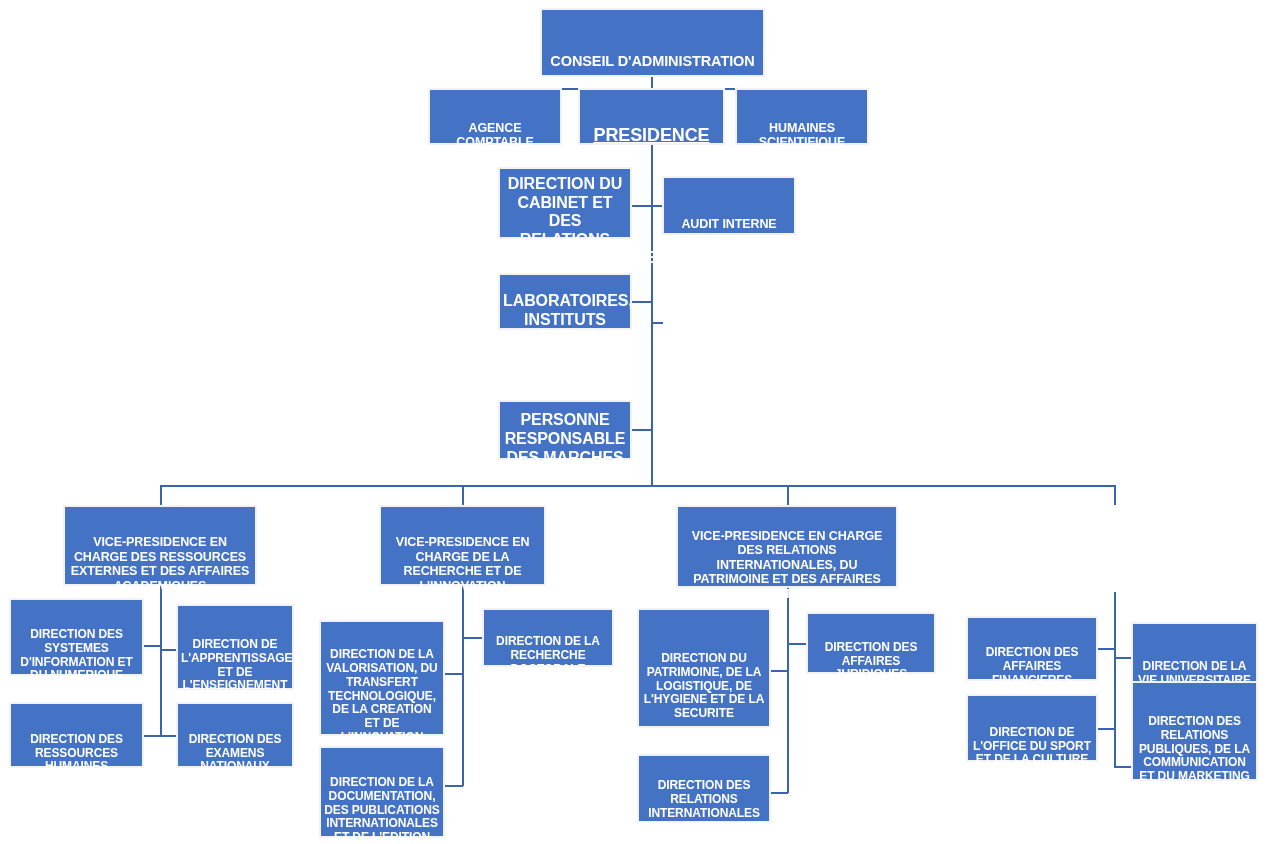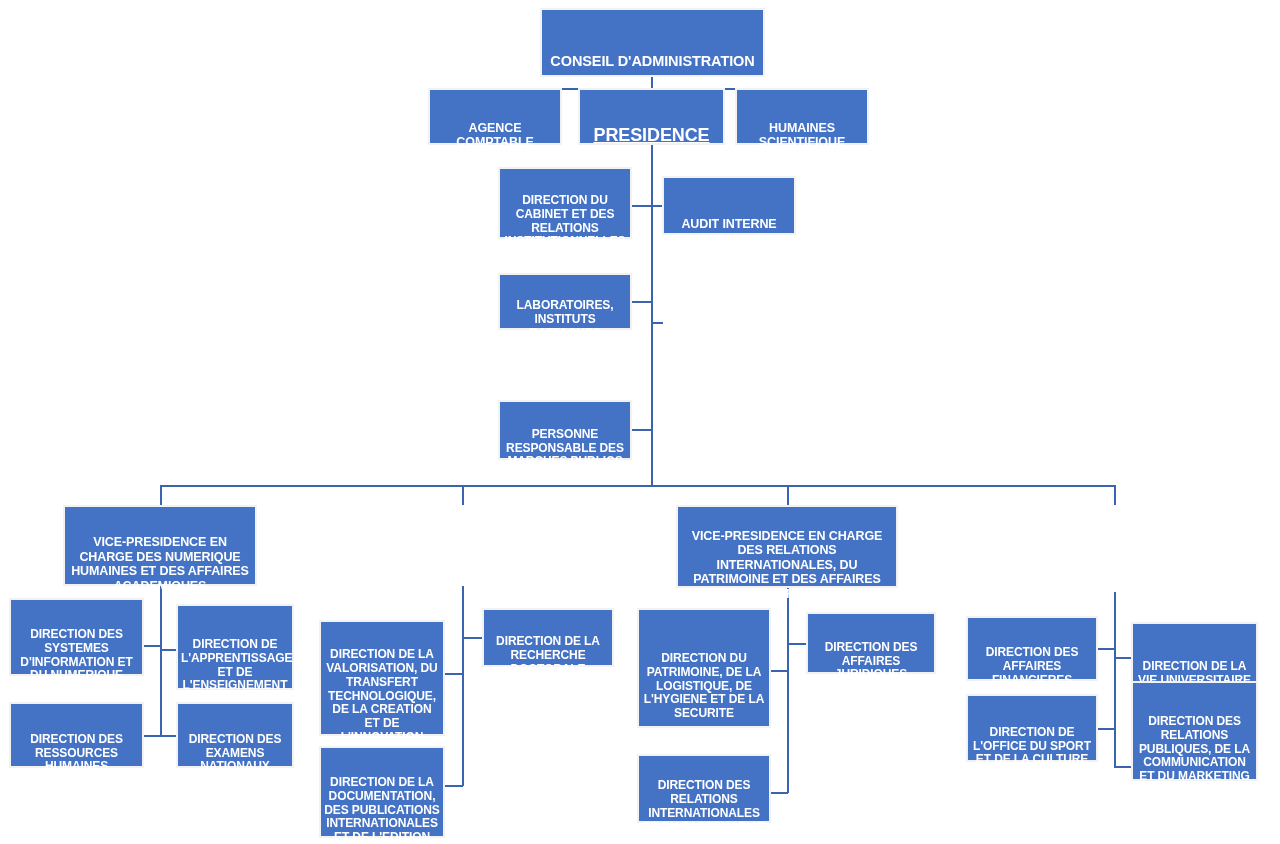--- a/index.html
+++ b/index.html
@@ -46,21 +46,21 @@
     background: #3A63B0;
     z-index: 1;
   }
   .lnh { height: 2px; }
   .lnv { width: 2px; }
 
   
   .fs-root { font-size: 14.5px; }
   .fs-pres { font-size: 18px; text-decoration: underline; }
   .fs-lvl2 { font-size: 12.5px; }
-  .fs-sm   { font-size: 12px; }
+  .fs-sm   { font-size: 16px; }
   .fs-vp   { font-size: 12.5px; }
   .fs-dir  { font-size: 12px; }
 </style>
 </head>
 <body>
 
 <div id="chart">
 
   <div class="ln lnv" style="left:651px; top:77px; height:12px;"></div>
   <div class="ln lnh" style="left:495px; top:88px; width:308px;"></div>
@@ -131,39 +131,42 @@
   <div class="node fs-sm" style="left:498px; top:273px; width:134px; height:57px;">
     <span>LABORATOIRES, INSTITUTS RATTACHES</span>
   </div>
 
 
   <div class="node fs-sm" style="left:498px; top:400px; width:134px; height:60px;">
     <span>PERSONNE RESPONSABLE DES MARCHES PUBLICS</span>
   </div>
 
   <div class="node fs-vp" style="left:63px; top:505px; width:194px; height:81px;">
-    <span>VICE-PRESIDENCE EN CHARGE DES NUMERIQUE HUMAINES ET DES AFFAIRES ACADEMIQUES</span>
+    <span>VICE-PRESIDENCE EN CHARGE DES RESSOURCES EXTERNES ET DES AFFAIRES ACADEMIQUES</span>
   </div>
 
   <div class="node fs-dir" style="left:9px; top:598px; width:135px; height:78px;">
     <span>DIRECTION DES SYSTEMES D'INFORMATION ET DU NUMERIQUE</span>
   </div>
 
   <div class="node fs-dir" style="left:176px; top:604px; width:118px; height:86px;">
     <span>DIRECTION DE L'APPRENTISSAGE ET DE L'ENSEIGNEMENT</span>
   </div>
 
   <div class="node fs-dir" style="left:9px; top:702px; width:135px; height:66px;">
     <span>DIRECTION DES RESSOURCES HUMAINES</span>
   </div>
 
   <div class="node fs-dir" style="left:176px; top:702px; width:118px; height:66px;">
     <span>DIRECTION DES EXAMENS NATIONAUX</span>
   </div>
 
+  <div class="node fs-vp" style="left:379px; top:505px; width:167px; height:81px;">
+    <span>VICE-PRESIDENCE EN CHARGE DE LA RECHERCHE ET DE L'INNOVATION</span>
+  </div>
 
   <div class="node fs-dir" style="left:319px; top:620px; width:126px; height:116px;">
     <span>DIRECTION DE LA VALORISATION, DU TRANSFERT TECHNOLOGIQUE, DE LA CREATION ET DE L'INNOVATION</span>
   </div>
 
   <div class="node fs-dir" style="left:482px; top:608px; width:132px; height:59px;">
     <span>DIRECTION DE LA RECHERCHE DOCTORALE</span>
   </div>
 
   <div class="node fs-dir" style="left:319px; top:746px; width:126px; height:92px;">

